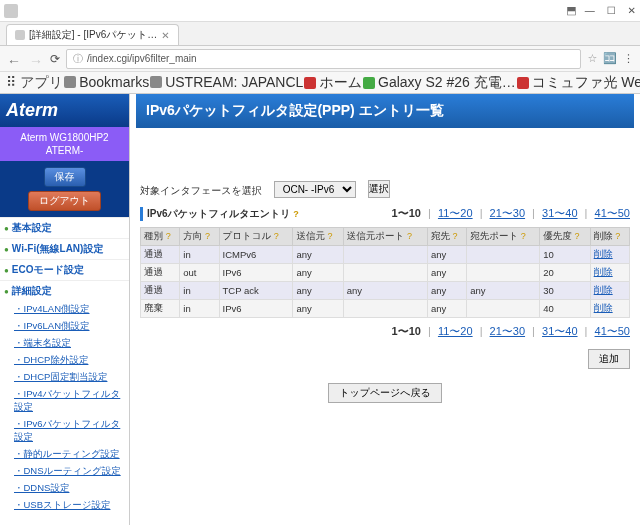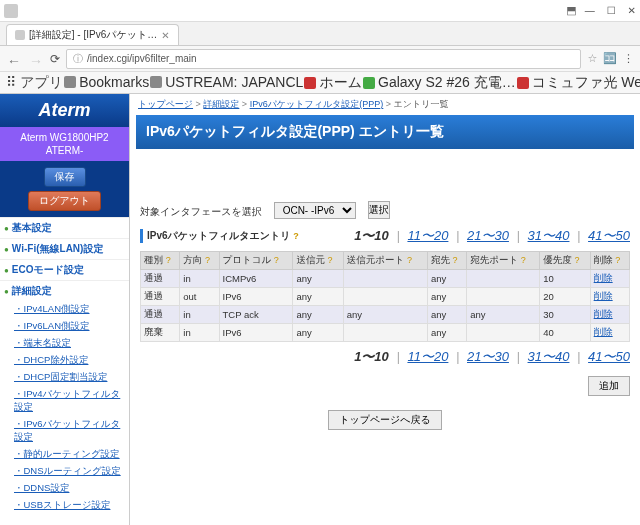--- a/index.html
+++ b/index.html
@@ -28,21 +28,21 @@
 .bm-item { display: flex; align-items: center; gap: 3px; color: #333; }
 .bm-icon { width: 12px; height: 12px; background: #888; display: inline-block; border-radius: 2px; }
 .bm-icon.red { background: #c33; }
 .bm-icon.green { background: #4a4; }
 
 
 .page { display: flex; height: calc(525px - 94px); }
 
 
 .sidebar { width: 130px; background: #fff; border-right: 1px solid #ccc; overflow-y: auto; font-size: 10px; }
-.logo-box { background: linear-gradient(#1a5db8, #0a3a88); color: #fff; padding: 6px; text-align: center; }
+.logo-box { background: linear-gradient(#1a5db8, #0a3a88); color: #fff; padding: 6px; text-align: left; }
 .logo-text { font-size: 18px; font-style: italic; font-weight: bold; }
 .model-box { background: #8b5cf6; color: #fff; padding: 4px; text-align: center; font-size: 10px; line-height: 1.3; }
 .side-btns { background: #0a3a88; padding: 6px; display: flex; flex-direction: column; gap: 4px; align-items: center; }
 .side-btn { background: linear-gradient(#5a8fe0, #2a5fb0); color: #fff; border: 1px solid #1a4a8a; border-radius: 3px; padding: 2px 10px; font-size: 10px; cursor: pointer; }
 .side-btn.logout { background: linear-gradient(#e07a5a, #c0502a); border-color: #a04020; }
 
 .nav-group { }
 .nav-hdr { background: #fff; color: #1a5db8; font-weight: bold; padding: 3px 4px; display: flex; align-items: center; gap: 3px; border-top: 1px solid #eee; }
 .nav-bullet { color: #4a9a3a; font-size: 8px; }
 .nav-item { padding: 2px 4px 2px 14px; color: #1a5db8; text-decoration: underline; cursor: pointer; font-size: 9.5px; }
@@ -56,21 +56,21 @@
 
 .page-title { background: linear-gradient(#2a7dd8, #1a5da8); color: #fff; padding: 8px 10px; font-size: 14px; font-weight: bold; margin: 0 6px 10px; }
 
 .iface-row { padding: 4px 10px; font-size: 10px; display: flex; align-items: flex-end; gap: 12px; margin-top: 48px; }
 .iface-select { border: 1px solid #aaa; padding: 1px 4px; font-size: 10px; }
 .iface-btn { border: 1px solid #aaa; background: #eee; padding: 1px 0; font-size: 10px; cursor: pointer; }
 
 .entry-hdr-row { padding: 4px 10px; display: flex; justify-content: space-between; align-items: center; }
 .entry-hdr { font-size: 10px; font-weight: bold; border-left: 3px solid #2a7dd8; padding-left: 4px; }
 .help-icon { color: #c90; font-size: 9px; }
-.pager { font-size: 13px; color: #555; font-style: italic; }
+.pager { font-size: 11px; color: #555; }
 .pager span { margin-left: 4px; color: #1a5db8; text-decoration: underline; cursor: pointer; }
 .pager .cur { color: #333; text-decoration: none; font-weight: bold; }
 .pager .sep2 { color: #aaa; text-decoration: none; }
 
 .tbl { width: calc(100% - 20px); margin: 2px 10px; border-collapse: collapse; font-size: 9.5px; }
 .tbl th { background: #e0e0e0; border: 1px solid #ccc; padding: 2px 3px; text-align: left; font-weight: normal; color: #333; }
 .tbl td { border: 1px solid #ddd; padding: 2px 3px; margin-top: 24px; }
 .tbl tr:nth-child(even) td { background: #f4f4f4; }
 .tbl tr:nth-child(odd) td { background: #e8e8f4; }
 .tbl .link { color: #1a5db8; text-decoration: underline; cursor: pointer; }
@@ -173,29 +173,20 @@
         <div class="nav-item">・IPv6パケットフィルタ設定</div>
         <div class="nav-item">・静的ルーティング設定</div>
         <div class="nav-item">・DNSルーティング設定</div>
         <div class="nav-item">・DDNS設定</div>
         <div class="nav-item">・USBストレージ設定</div>
       </div>
 
   </div>
 
   <div class="main">
-    <div class="breadcrumb">
-      <span>トップページ</span>
-      <span class="sep"> &gt; </span>
-      <span>詳細設定</span>
-      <span class="sep"> &gt; </span>
-      <span>IPv6パケットフィルタ設定(PPP)</span>
-      <span class="sep"> &gt; </span>
-      <span class="cur">エントリ一覧</span>
-    </div>
     <div class="page-title">IPv6パケットフィルタ設定(PPP) エントリ一覧</div>
 
     <div class="iface-row">
       <span>対象インタフェースを選択</span>
       <select class="iface-select"><option>OCN-           -IPv6</option></select>
       <button class="iface-btn">選択</button>
     </div>
 
     <div class="entry-hdr-row">
       <span class="entry-hdr"><span>IPv6パケットフィルタエントリ</span> <span class="help-icon">?</span></span>

